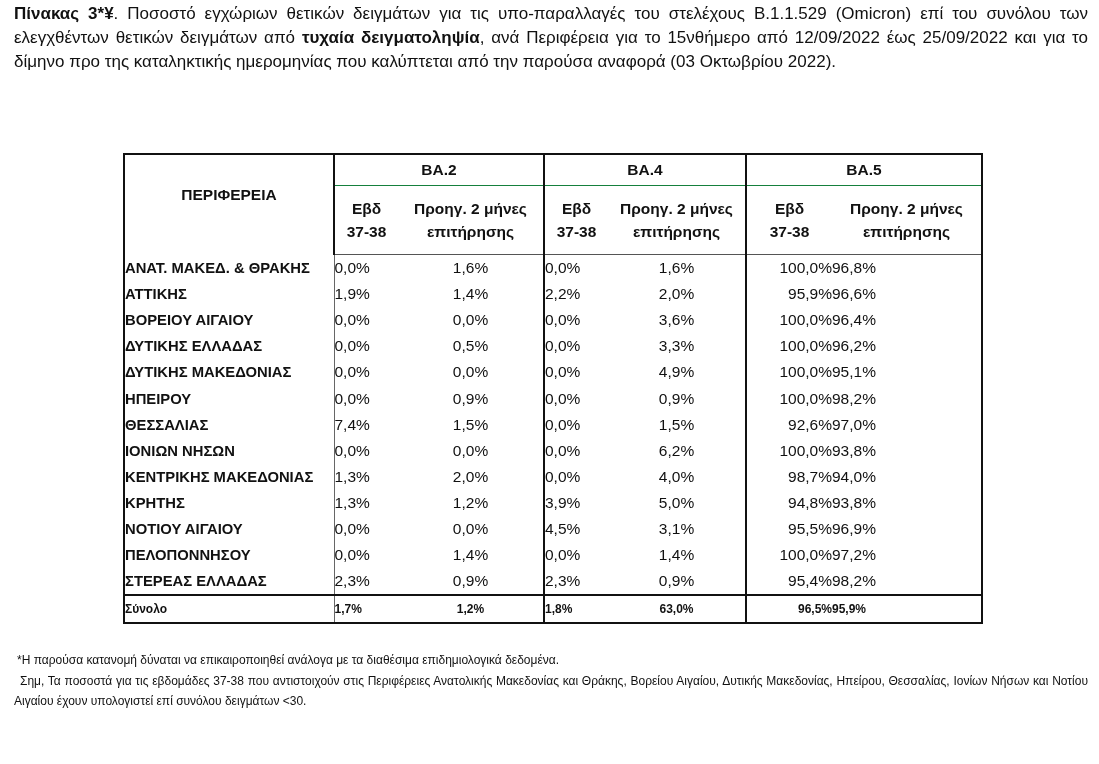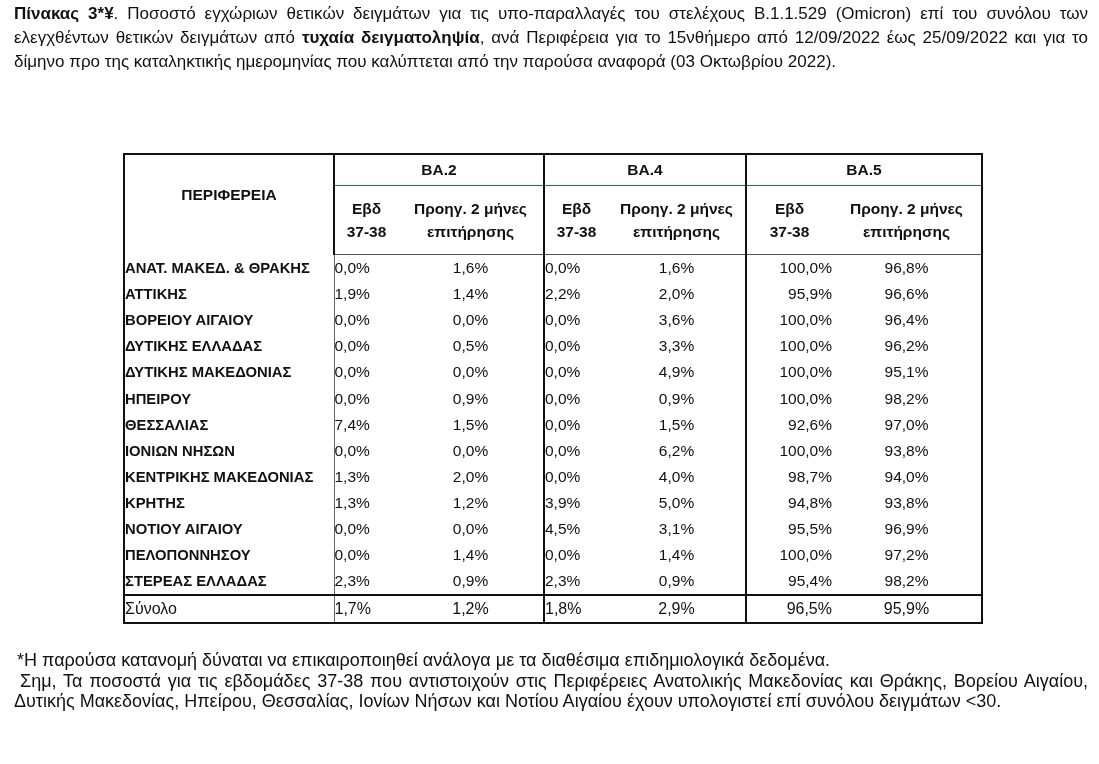--- a/index.html
+++ b/index.html
@@ -23,23 +23,23 @@
   .sub { height: 68px; text-align: center; line-height: 23px; vertical-align: middle; padding-top: 2px; margin-left: 9px; }
   .reg-h { text-align: center; vertical-align: middle; padding-bottom: 20px !important; margin-left: 23px; }
   .bl { border-left: 2.5px solid #111; }
   .blt { border-left: 1px solid #666; }
   .hdr-bottom td, .hdr-bottom th { border-bottom: 1px solid #555; }
   tr.row td { height: 26.1px; line-height: 26px; }
   td.reg { font-weight: bold; font-size: 14.8px; padding-left: 3px; white-space: nowrap; }
   td.v1 { text-align: left; padding-left: 9px; }
   td.v2 { text-align: center; }
   td.v3 { text-align: right; margin-left: 44px; }
-  td.v4 { text-align: center; }
-  tr.total td { border-top: 2.5px solid #111; height: 26px; font-weight: normal; font-size: 16px; }
-  .notes { position: absolute; left: 14px; top: 650px; width: 1074px; font-size: 18px; line-height: 20.5px; }
+  td.v4 { text-align: left; }
+  tr.total td { border-top: 2.5px solid #111; height: 26px; font-weight: bold; font-size: 12px; }
+  .notes { position: absolute; left: 14px; top: 650px; width: 1074px; font-size: 12px; line-height: 20.5px; }
   .notes p { margin: 0; text-align: justify; }
 </style>
 </head>
 <body>
 
 <div class="caption">
   <b>Πίνακας 3*¥</b><span>. Ποσοστό εγχώριων θετικών δειγμάτων για τις υπο-παραλλαγές του στελέχους Β.1.1.529 (Omicron) επί του συνόλου των ελεγχθέντων θετικών δειγμάτων από </span><b>τυχαία δειγματοληψία</b><span>, ανά Περιφέρεια για το 15νθήμερο από 12/09/2022 έως 25/09/2022 και για το δίμηνο προ της καταληκτικής ημερομηνίας που καλύπτεται από την παρούσα αναφορά (03 Οκτωβρίου 2022).</span>
 </div>
 
 <table class="data">
@@ -184,21 +184,21 @@
         <td class="v1 bl">2,3%</td>
         <td class="v2">0,9%</td>
         <td class="v3 bl">95,4%</td>
         <td class="v4">98,2%</td>
       </tr>
       <tr class="total">
         <td class="reg">Σύνολο</td>
         <td class="v1 blt">1,7%</td>
         <td class="v2">1,2%</td>
         <td class="v1 bl">1,8%</td>
-        <td class="v2">2,9%</td>
+        <td class="v2">63,0%</td>
         <td class="v3 bl">96,5%</td>
         <td class="v4">95,9%</td>
       </tr>
     </tbody>
 </table>
 
 <div class="notes">
   <p style="padding-left:3px">*Η παρούσα κατανομή δύναται να επικαιροποιηθεί ανάλογα με τα διαθέσιμα επιδημιολογικά δεδομένα.</p>
   <p style="text-indent:6px">Σημ, Τα ποσοστά για τις εβδομάδες 37-38 που αντιστοιχούν στις Περιφέρειες Ανατολικής Μακεδονίας και Θράκης, Βορείου Αιγαίου, Δυτικής Μακεδονίας, Ηπείρου, Θεσσαλίας, Ιονίων Νήσων και Νοτίου Αιγαίου έχουν υπολογιστεί επί συνόλου δειγμάτων &lt;30.</p>
 </div>

